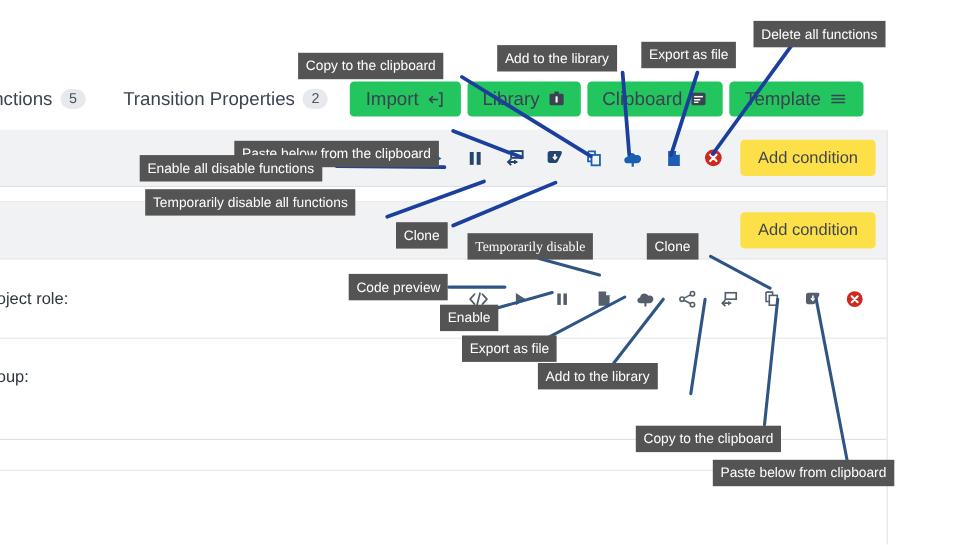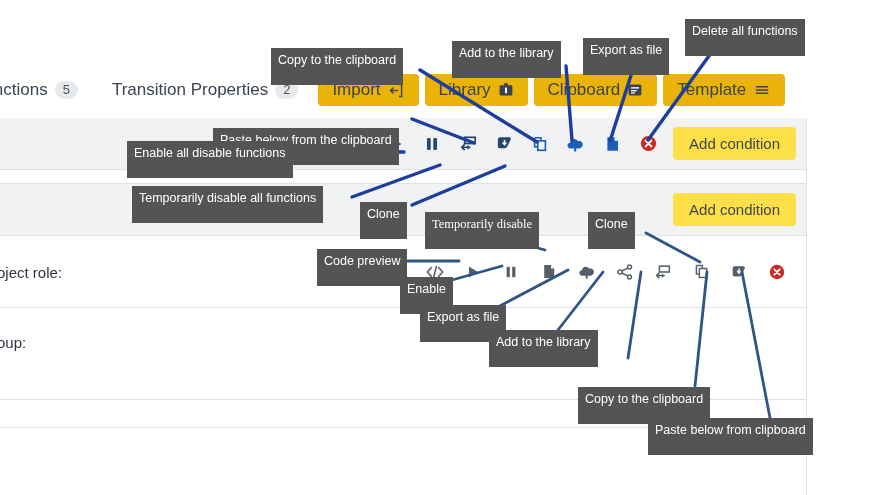--- a/index.html
+++ b/index.html
@@ -15,21 +15,21 @@
   .tabbar {
     position: absolute; left: -40px; top: 70px;
     width: 870px; height: 40px;
     display: flex; align-items: center; gap: 6px;
   }
   .tab {
     display: flex; align-items: center; gap: 7px;
     padding: 6px 14px; border-radius: 4px;
     font-size: 17px; color: #3b4252; white-space: nowrap;
   }
-  .tab.boxed { background: #eab308; }
+  .tab.boxed { background: #22c55e; }
   .tab .badge {
     background: #e8e9ec; color: #4b5563;
     border-radius: 10px; font-size: 13px;
     padding: 2px 8px; line-height: 1.15;
   }
   .tab .tico { display: inline-flex; align-items: center; }
 
   
   .panel { position: absolute; left: -40px; top: 118px; width: 846px; }
   .row {
@@ -56,21 +56,21 @@
     border: none; border-radius: 4px;
     font-family: "Liberation Sans", sans-serif;
     font-size: 15px; padding: 8px 16px; cursor: pointer;
   }
 
   
   .tip {
     position: absolute;
     background: #545454; color: #ffffff;
     font-size: 12.5px; line-height: 1;
-    padding: 6px 7px 18px 7px;
+    padding: 6px 7px 5px 7px;
     white-space: nowrap;
     z-index: 40;
   }
 
   svg.lines { position: absolute; left: 0; top: 0; width: 870px; height: 495px;
               z-index: 30; pointer-events: none; }
 </style>
 </head>
 <body>
 
@@ -331,21 +331,21 @@
       <path d="M770 418 L742 272"></path>
     </g>
   </svg>
 
   <div class="tip" style="left:271px; top:48px;">Copy to the clipboard</div>
   <div class="tip" style="left:452px; top:41px;">Add to the library</div>
   <div class="tip" style="left:583px; top:38px;">Export as file</div>
   <div class="tip" style="left:685px; top:19px;">Delete all functions</div>
   <div class="tip" style="left:213px; top:104px;margin-top:24px;">Paste below from the clipboard</div>
   <div class="tip" style="left:127px; top:141px;">Enable all disable functions</div>
-  <div class="tip" style="left:132px; top:186px;">Temporarily disable all functions</div>
+  <div class="tip" style="left:132px; top:172px;">Temporarily disable all functions</div>
   <div class="tip" style="left:360px; top:202px;">Clone</div>
   <div class="tip" style="left:425px; top:212px;font-family:Liberation Serif, serif;">Temporarily disable</div>
   <div class="tip" style="left:588px; top:212px;">Clone</div>
   <div class="tip" style="left:317px; top:249px;">Code preview</div>
   <div class="tip" style="left:400px; top:277px;">Enable</div>
   <div class="tip" style="left:420px; top:305px;">Export as file</div>
   <div class="tip" style="left:489px; top:330px;">Add to the library</div>
   <div class="tip" style="left:578px; top:387px;">Copy to the clipboard</div>
   <div class="tip" style="left:648px; top:418px;text-align:center;">Paste below from clipboard</div>
 

